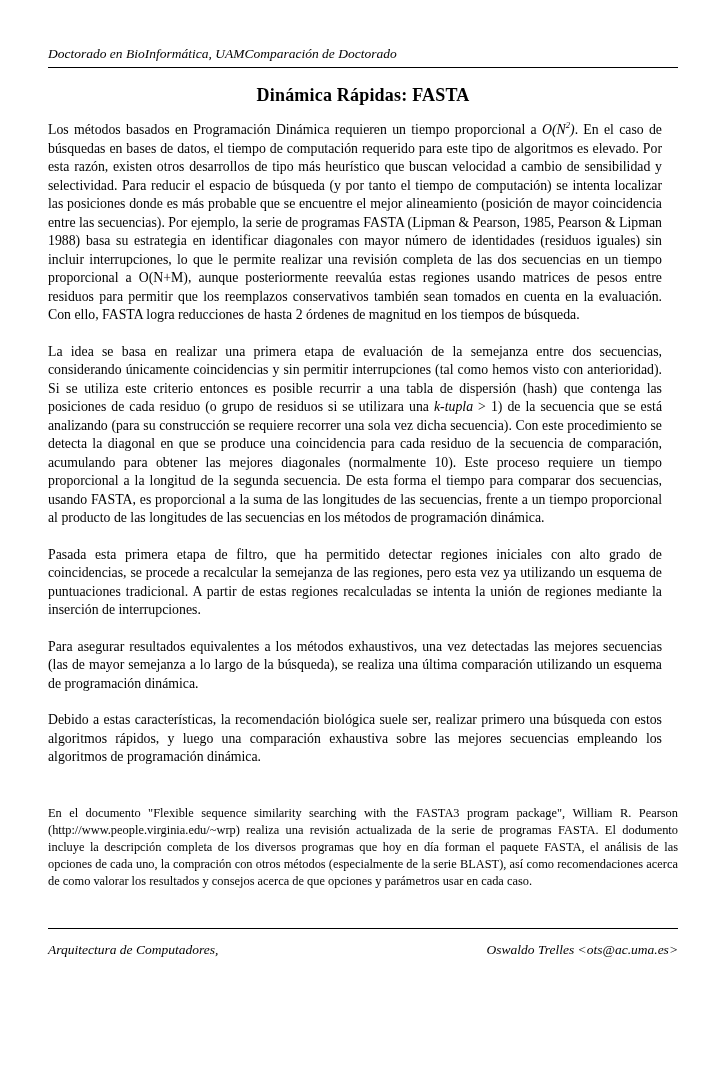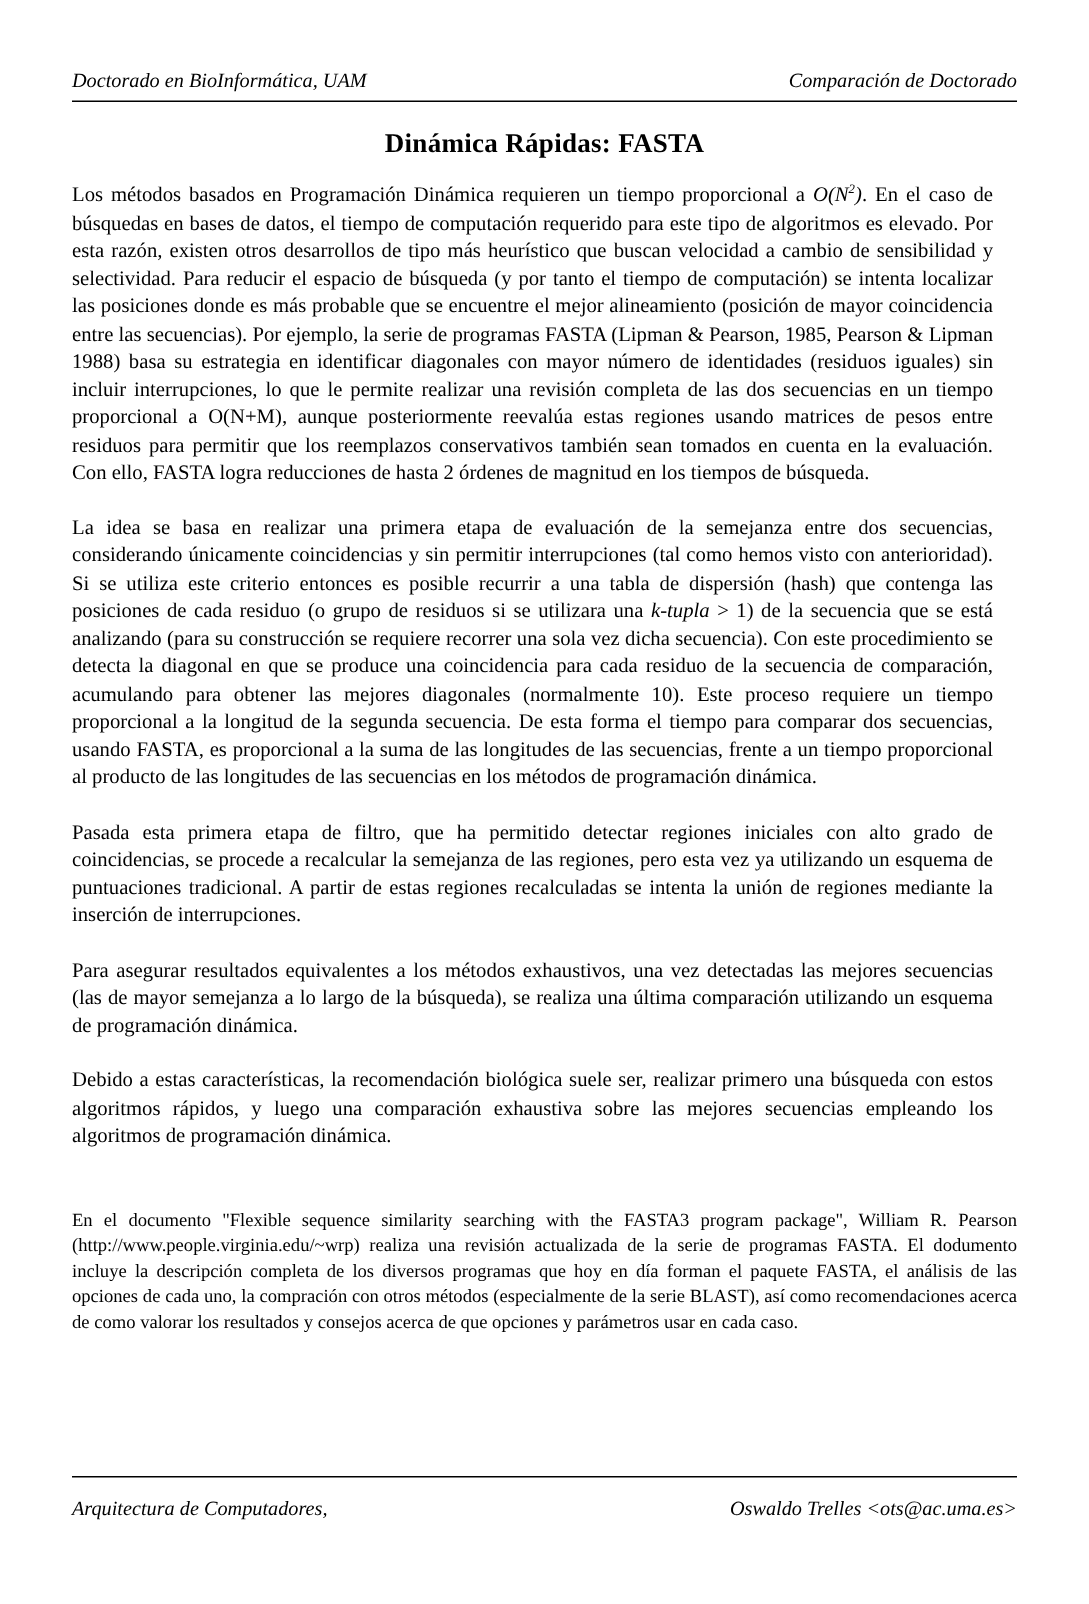--- a/index.html
+++ b/index.html
@@ -9,21 +9,20 @@
     box-sizing: border-box;
     background: #ffffff;
     color: #000000;
     font-family: "Liberation Serif", serif;
     padding: 46px 48px 0 48px;
     position: relative;
     overflow: hidden;
   }
   .header {
     display: flex;
-    justify-content: space-between;
     font-style: italic;
     font-size: 13.5px;
     line-height: 16px;
   }
   .header-rule {
     border: 0;
     border-top: 1.6px solid #000;
     margin: 5px 0 0 0;
   }
   .page-title {
@@ -47,21 +46,21 @@
     margin-top: 38px;
     font-size: 12.4px;
     line-height: 17px;
   }
   .note-label { width: 52px; flex: none; }
   .note-text { flex: 1; text-align: justify; }
   .footer {
     position: absolute;
     left: 48px;
     right: 48px;
-    top: 984px;
+    top: 928px;
   }
   .footer-rule {
     border: 0;
     border-top: 1.6px solid #000;
     margin: 0;
   }
   .footer-row {
     display: flex;
     justify-content: space-between;
     font-style: italic;

